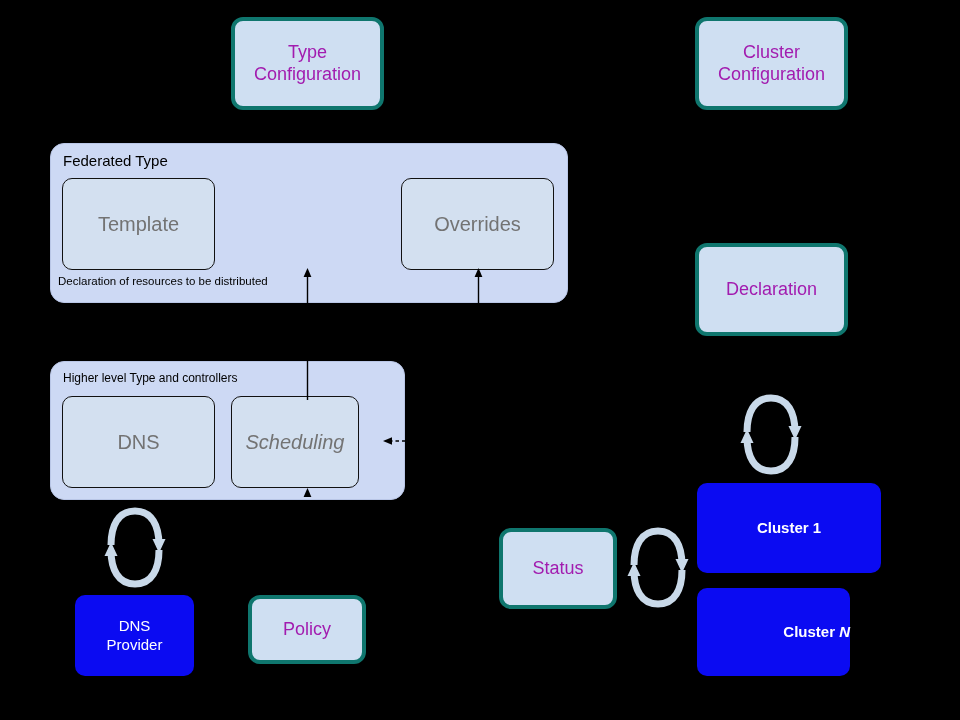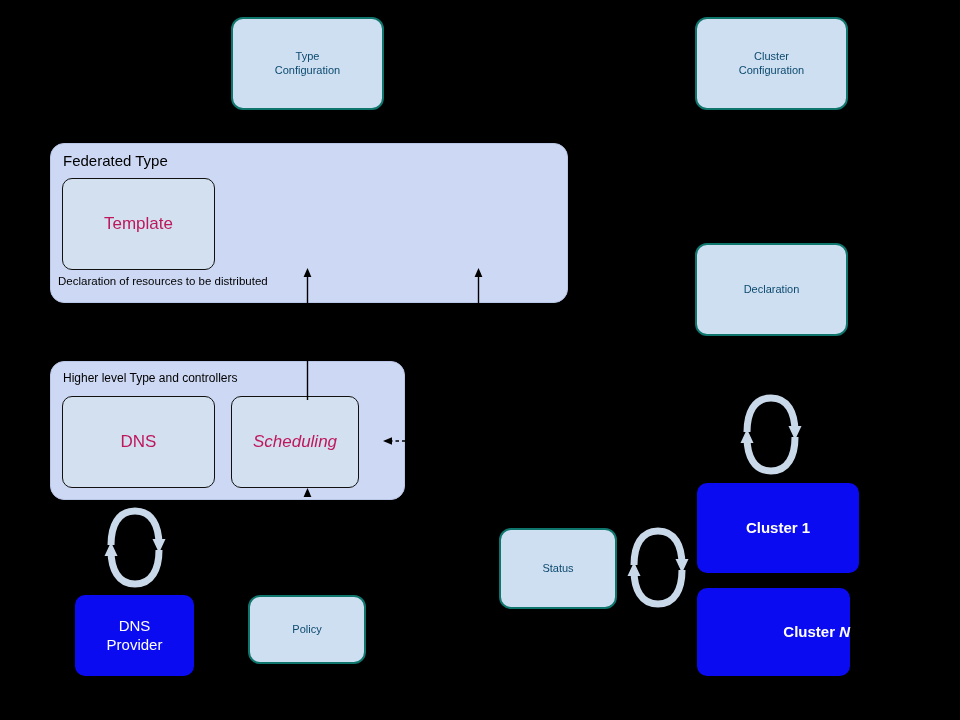--- a/index.html
+++ b/index.html
@@ -25,30 +25,30 @@
     justify-content: center;
     text-align: center;
     line-height: 1.22;
     border-radius: 12px;
   }
   .node .lbl { display: block; }
 
   
   .box-light {
     background: #cfdff2;
-    border: 2px solid #0f766e;
-    color: #0c4a6e;
-    font-size: 11px;
+    border: 4px solid #0f766e;
+    color: #a21caf;
+    font-size: 18px;
   }
   
   .box-sub {
     background: #d3e0f0;
     border: 1px solid #111111;
-    color: #be185d;
-    font-size: 17px;
+    color: #737373;
+    font-size: 20px;
     border-radius: 10px;
   }
   
   .group {
     position: absolute;
     box-sizing: border-box;
     background: #cdd9f4;
     border: 1px solid #b9c6e6;
     border-radius: 14px;
   }
@@ -117,20 +117,23 @@
 
   <div class="group" style="left:50px; top:143px; width:518px; height:160px;"></div>
 
   <div class="group-title" style="left:63px; top:152px; font-size:15px;">Federated Type</div>
 
   <div class="node box-sub" style="left:62px; top:178px; width:153px; height:92px;">
     <span class="lbl">Template</span>
   </div>
 
 
+  <div class="node box-sub" style="left:401px; top:178px; width:153px; height:92px;">
+    <span class="lbl">Overrides</span>
+  </div>
 
   <div class="group-note" style="left:58px; top:275px;">Declaration of resources to be distributed</div>
 
   <div class="node box-light" style="left:695px; top:243px; width:153px; height:93px;">
     <span class="lbl">Declaration</span>
   </div>
 
   <div class="group" style="left:50px; top:361px; width:355px; height:139px;"></div>
 
   <div class="group-title" style="left:63px; top:371px; font-size:12px;">Higher level Type and controllers</div>
@@ -224,21 +227,21 @@
   </div>
 
   <div class="node box-light" style="left:248px; top:595px; width:118px; height:69px;">
     <span class="lbl">Policy</span>
   </div>
 
   <div class="node box-light" style="left:499px; top:528px; width:118px; height:81px;">
     <span class="lbl">Status</span>
   </div>
 
-  <div class="node box-blue" style="left:697px; top:483px; width:162px; height:90px;">
+  <div class="node box-blue" style="left:697px; top:483px; width:184px; height:90px;">
     <span class="lbl">Cluster 1</span>
   </div>
 
   <div class="node box-blue" style="left:697px; top:588px; width:153px; height:88px;justify-content:flex-end;">
     <span class="lbl"><span>Cluster </span><span class="ital">N</span></span>
   </div>
 
 </div>
 
 </body></html>

